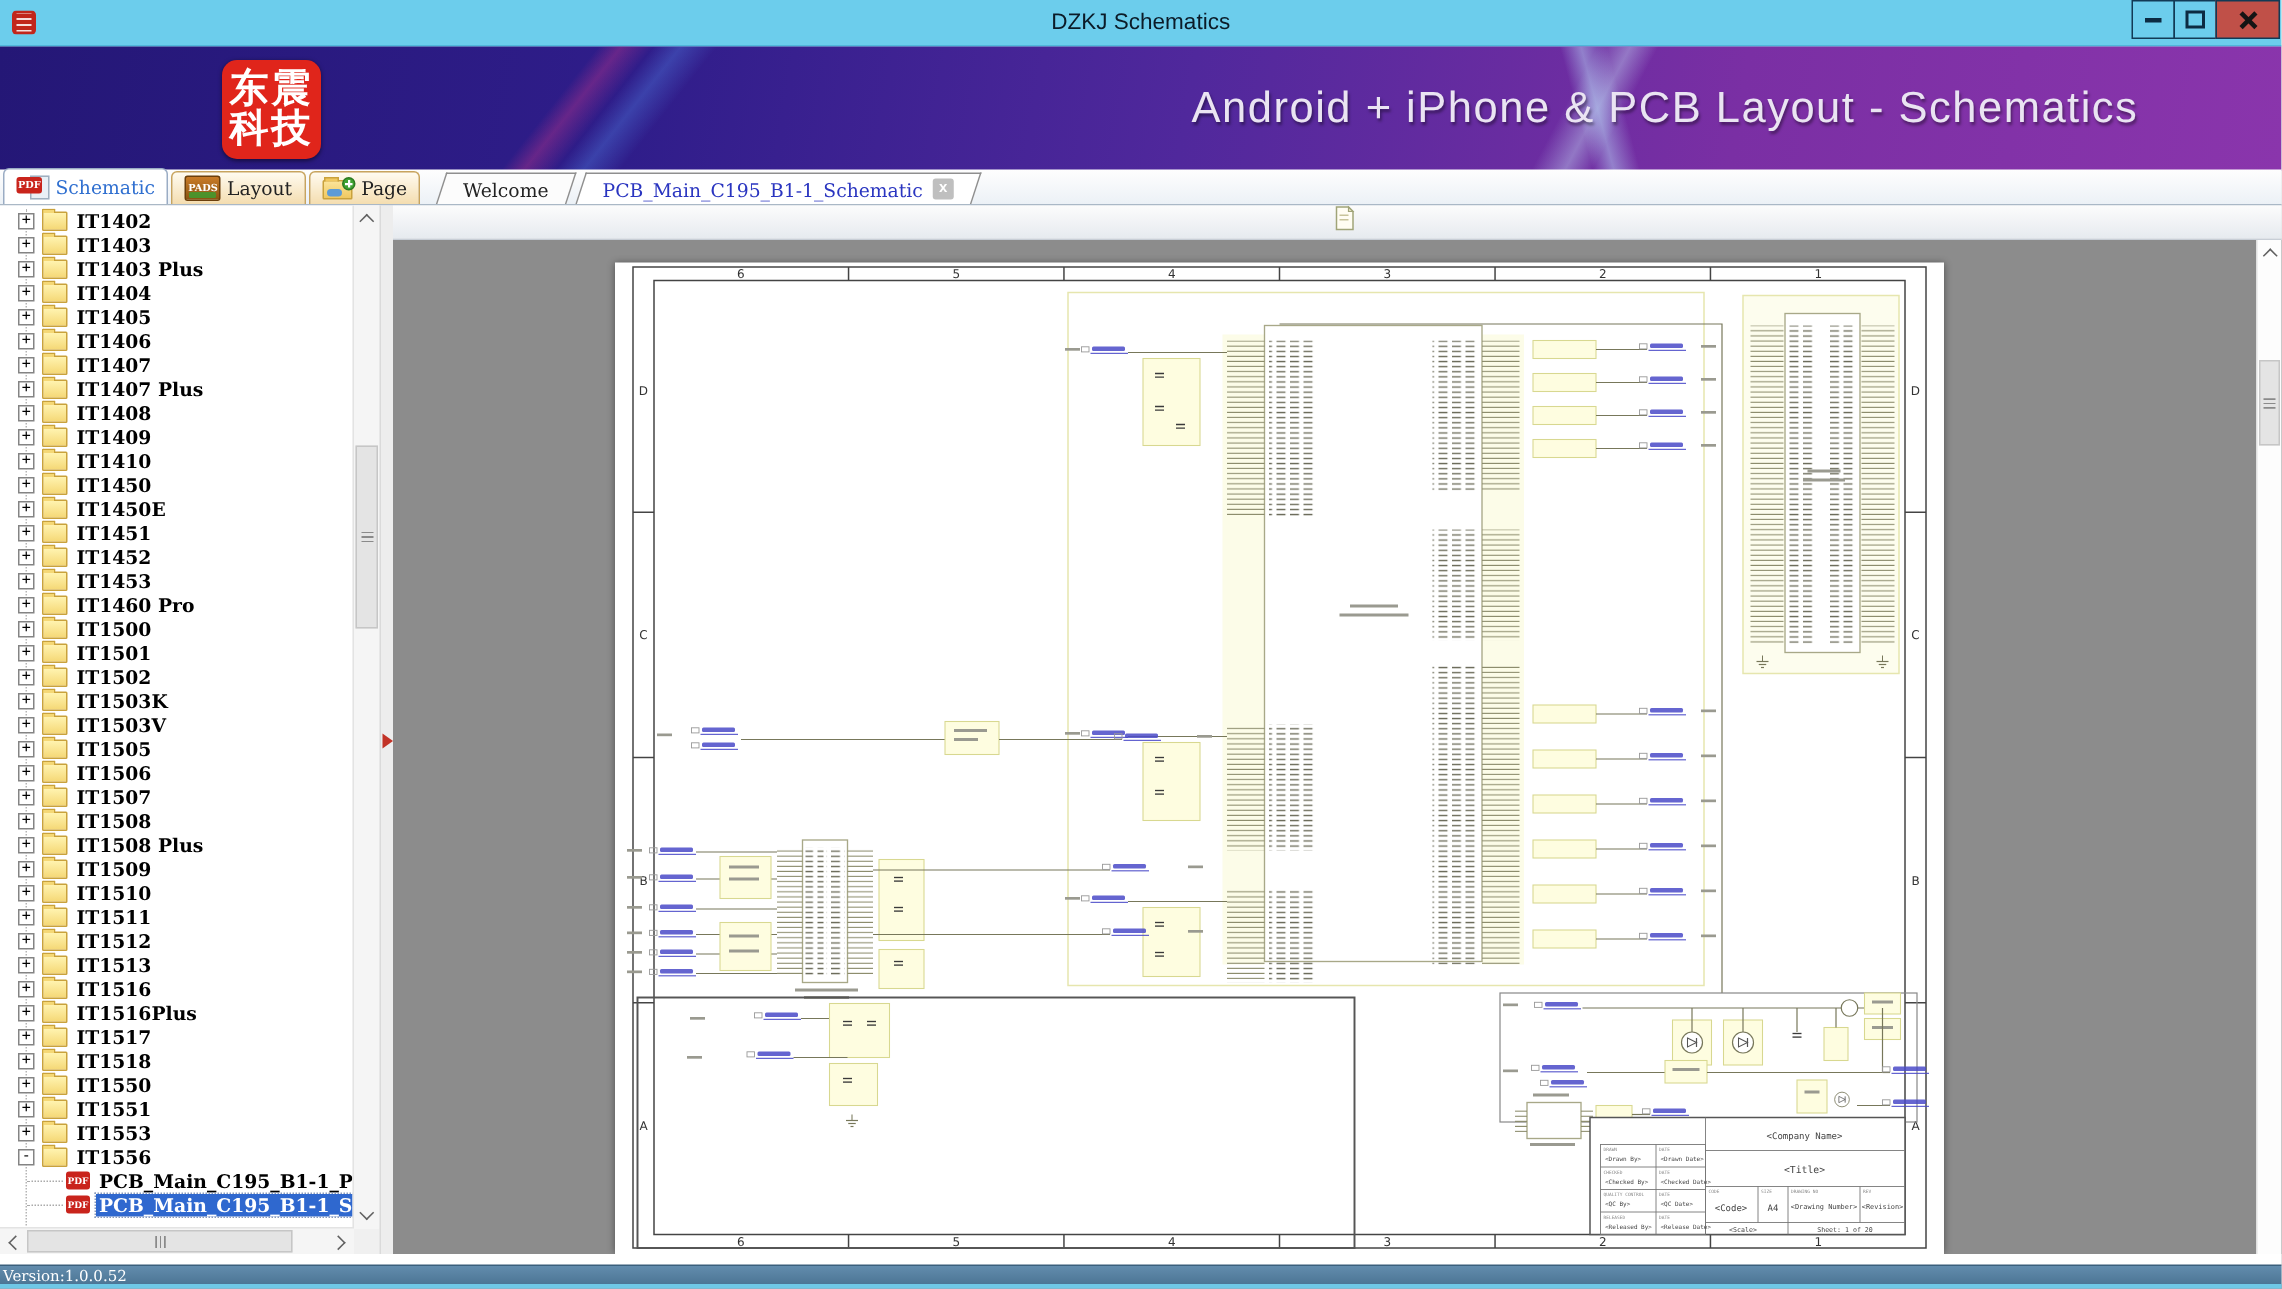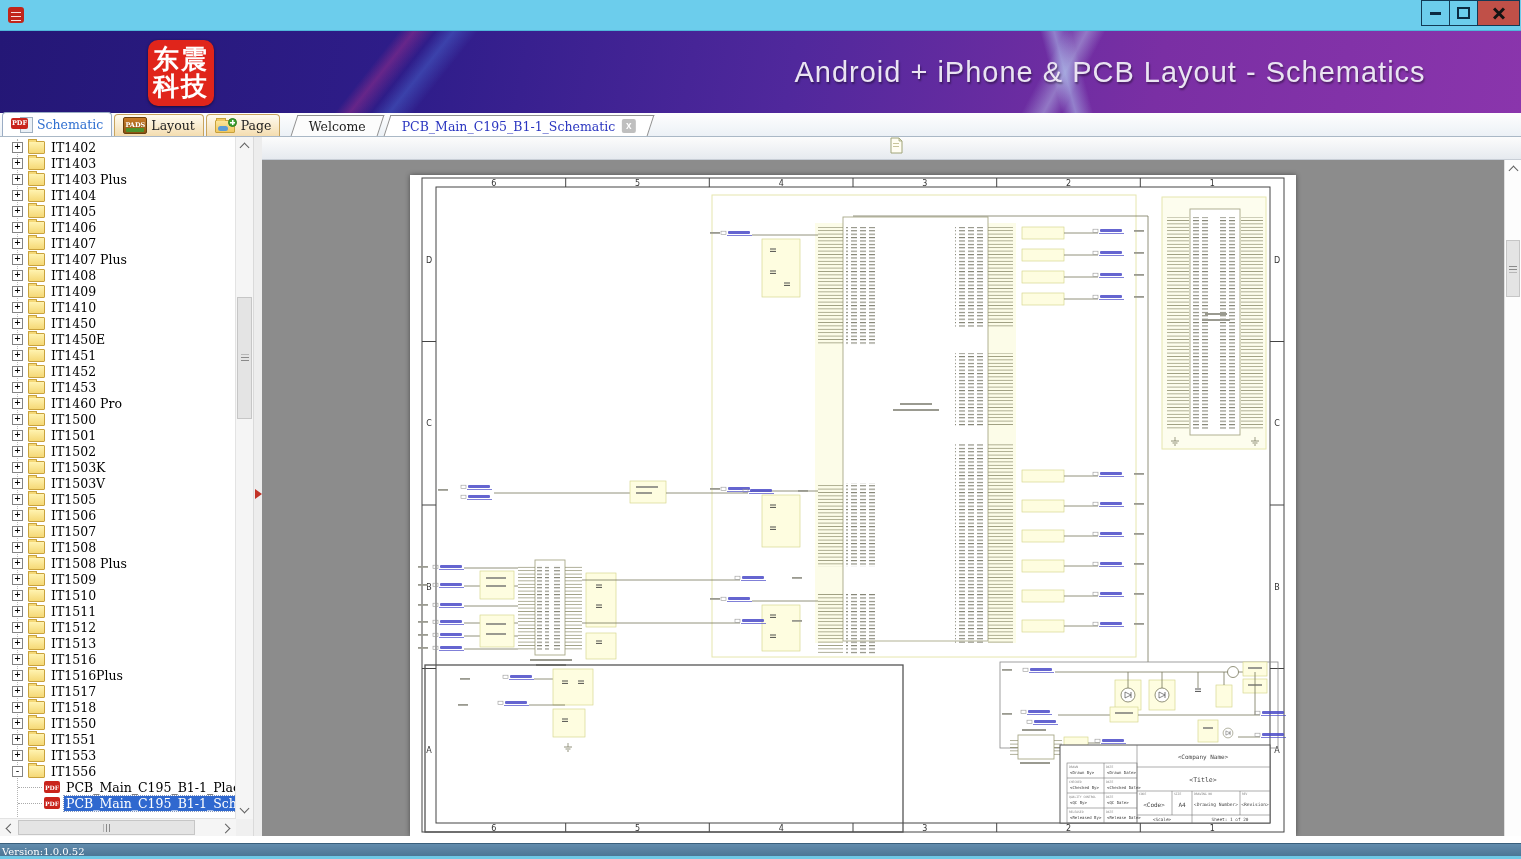--- a/index.html
+++ b/index.html
@@ -82,21 +82,21 @@
     font-size:10px;line-height:8px;text-align:center;color:#000;margin-right:5px;flex:none;
     font-family:"DejaVu Sans Mono",monospace;z-index:1;}
   .tree-item.pdf{padding-left:44px;}
   .tree-item.pdf::before{content:"";position:absolute;left:18px;top:8px;width:24px;border-top:1px dotted #AAA;}
   .folder-icon{width:15px;height:11px;background:linear-gradient(#FFF3B0,#F5D876);border:1px solid #C9A23C;
     border-radius:1px;position:relative;margin-top:1px;flex:none;}
   .folder-icon::before{content:"";position:absolute;top:-3px;left:-1px;width:7px;height:2px;background:#F5D876;
     border:1px solid #C9A23C;border-bottom:none;border-radius:1px 1px 0 0;}
   .pdf-file-icon{width:16px;height:12px;background:#C9241C;border-radius:2px;color:#fff;font-size:6px;font-weight:bold;
     display:flex;align-items:center;justify-content:center;font-style:normal;flex:none;}
-  .tree-item .label{margin-left:6px;color:#000;}
+  .tree-item .label{margin-left:6px;color:#000;font-weight:bold;}
   .tree-item.selected .label{background:#2F68CF;color:#fff;outline:1px dotted #8899BB;padding:0 2px;margin-left:4px;}
   
   .vscroll{position:absolute;right:0;top:0;bottom:17px;width:17px;background:#F5F5F5;border-left:1px solid #E3E3E3;}
   .hscroll{position:absolute;left:0;right:17px;bottom:0;height:17px;background:#F5F5F5;border-top:1px solid #E3E3E3;}
   .sb-corner{position:absolute;right:0;bottom:0;width:17px;height:17px;background:#F0F0F0;}
   .chev{position:absolute;width:8px;height:8px;}
   .chev::before{content:"";position:absolute;left:1px;top:2px;width:6px;height:6px;border-left:1.5px solid #606060;
     border-top:1.5px solid #606060;}
   .chev.up{left:4px;top:5px;}.chev.up::before{transform:rotate(45deg);}
   .chev.down{left:4px;bottom:5px;}.chev.down::before{transform:rotate(225deg);top:-1px;}
@@ -150,20 +150,21 @@
   .gm{fill:#9A9A90;}
   .gridtxt{font-family:"DejaVu Sans",sans-serif;font-size:8px;fill:#333;}
   .tbt{font-family:"DejaVu Sans Mono",monospace;fill:#444;}
   .tinylbl{font-family:"DejaVu Sans Mono",monospace;font-size:3px;fill:#888;}
 </style>
 </head>
 <body>
 
 <div class="titlebar">
   <span class="app-icon"></span>
+  <span class="title-text">DZKJ Schematics</span>
   <span class="win-controls">
     <span class="win-btn min">
         <span class="glyph-min"></span>
       </span>
     <span class="win-btn max">
         <span class="glyph-max"></span>
       </span>
     <span class="win-btn close">
         <span class="glyph-close"></span>
       </span>

